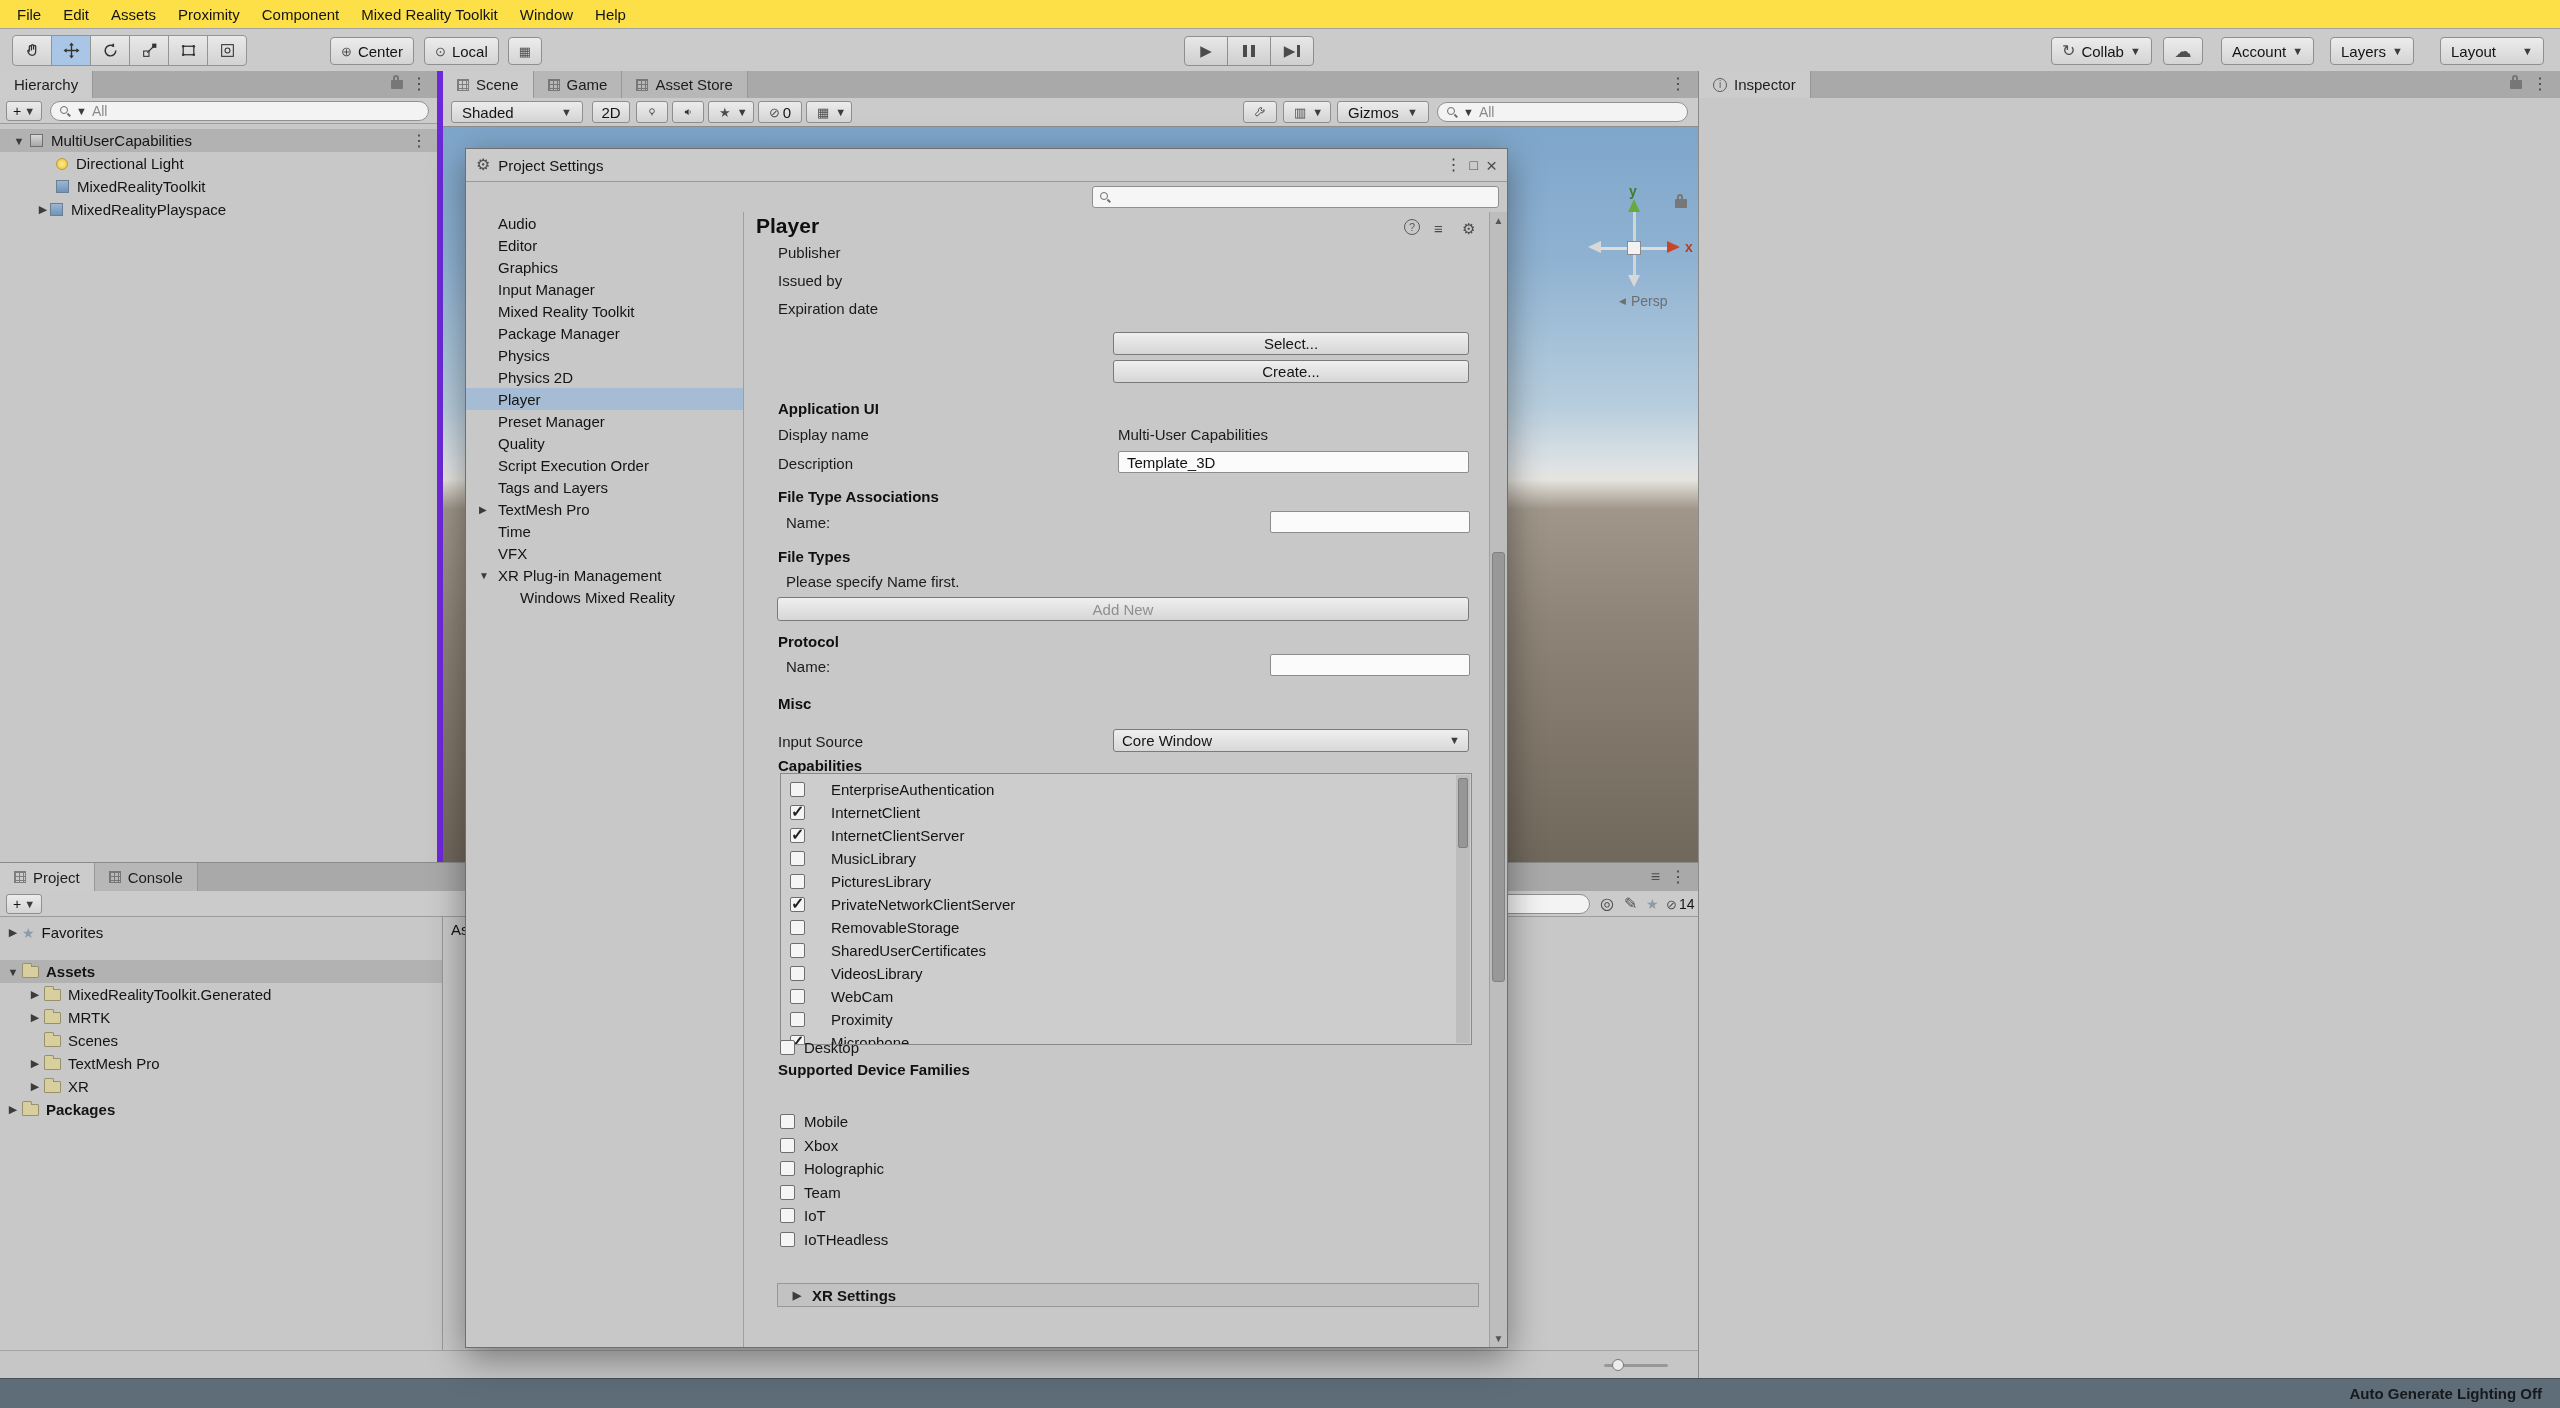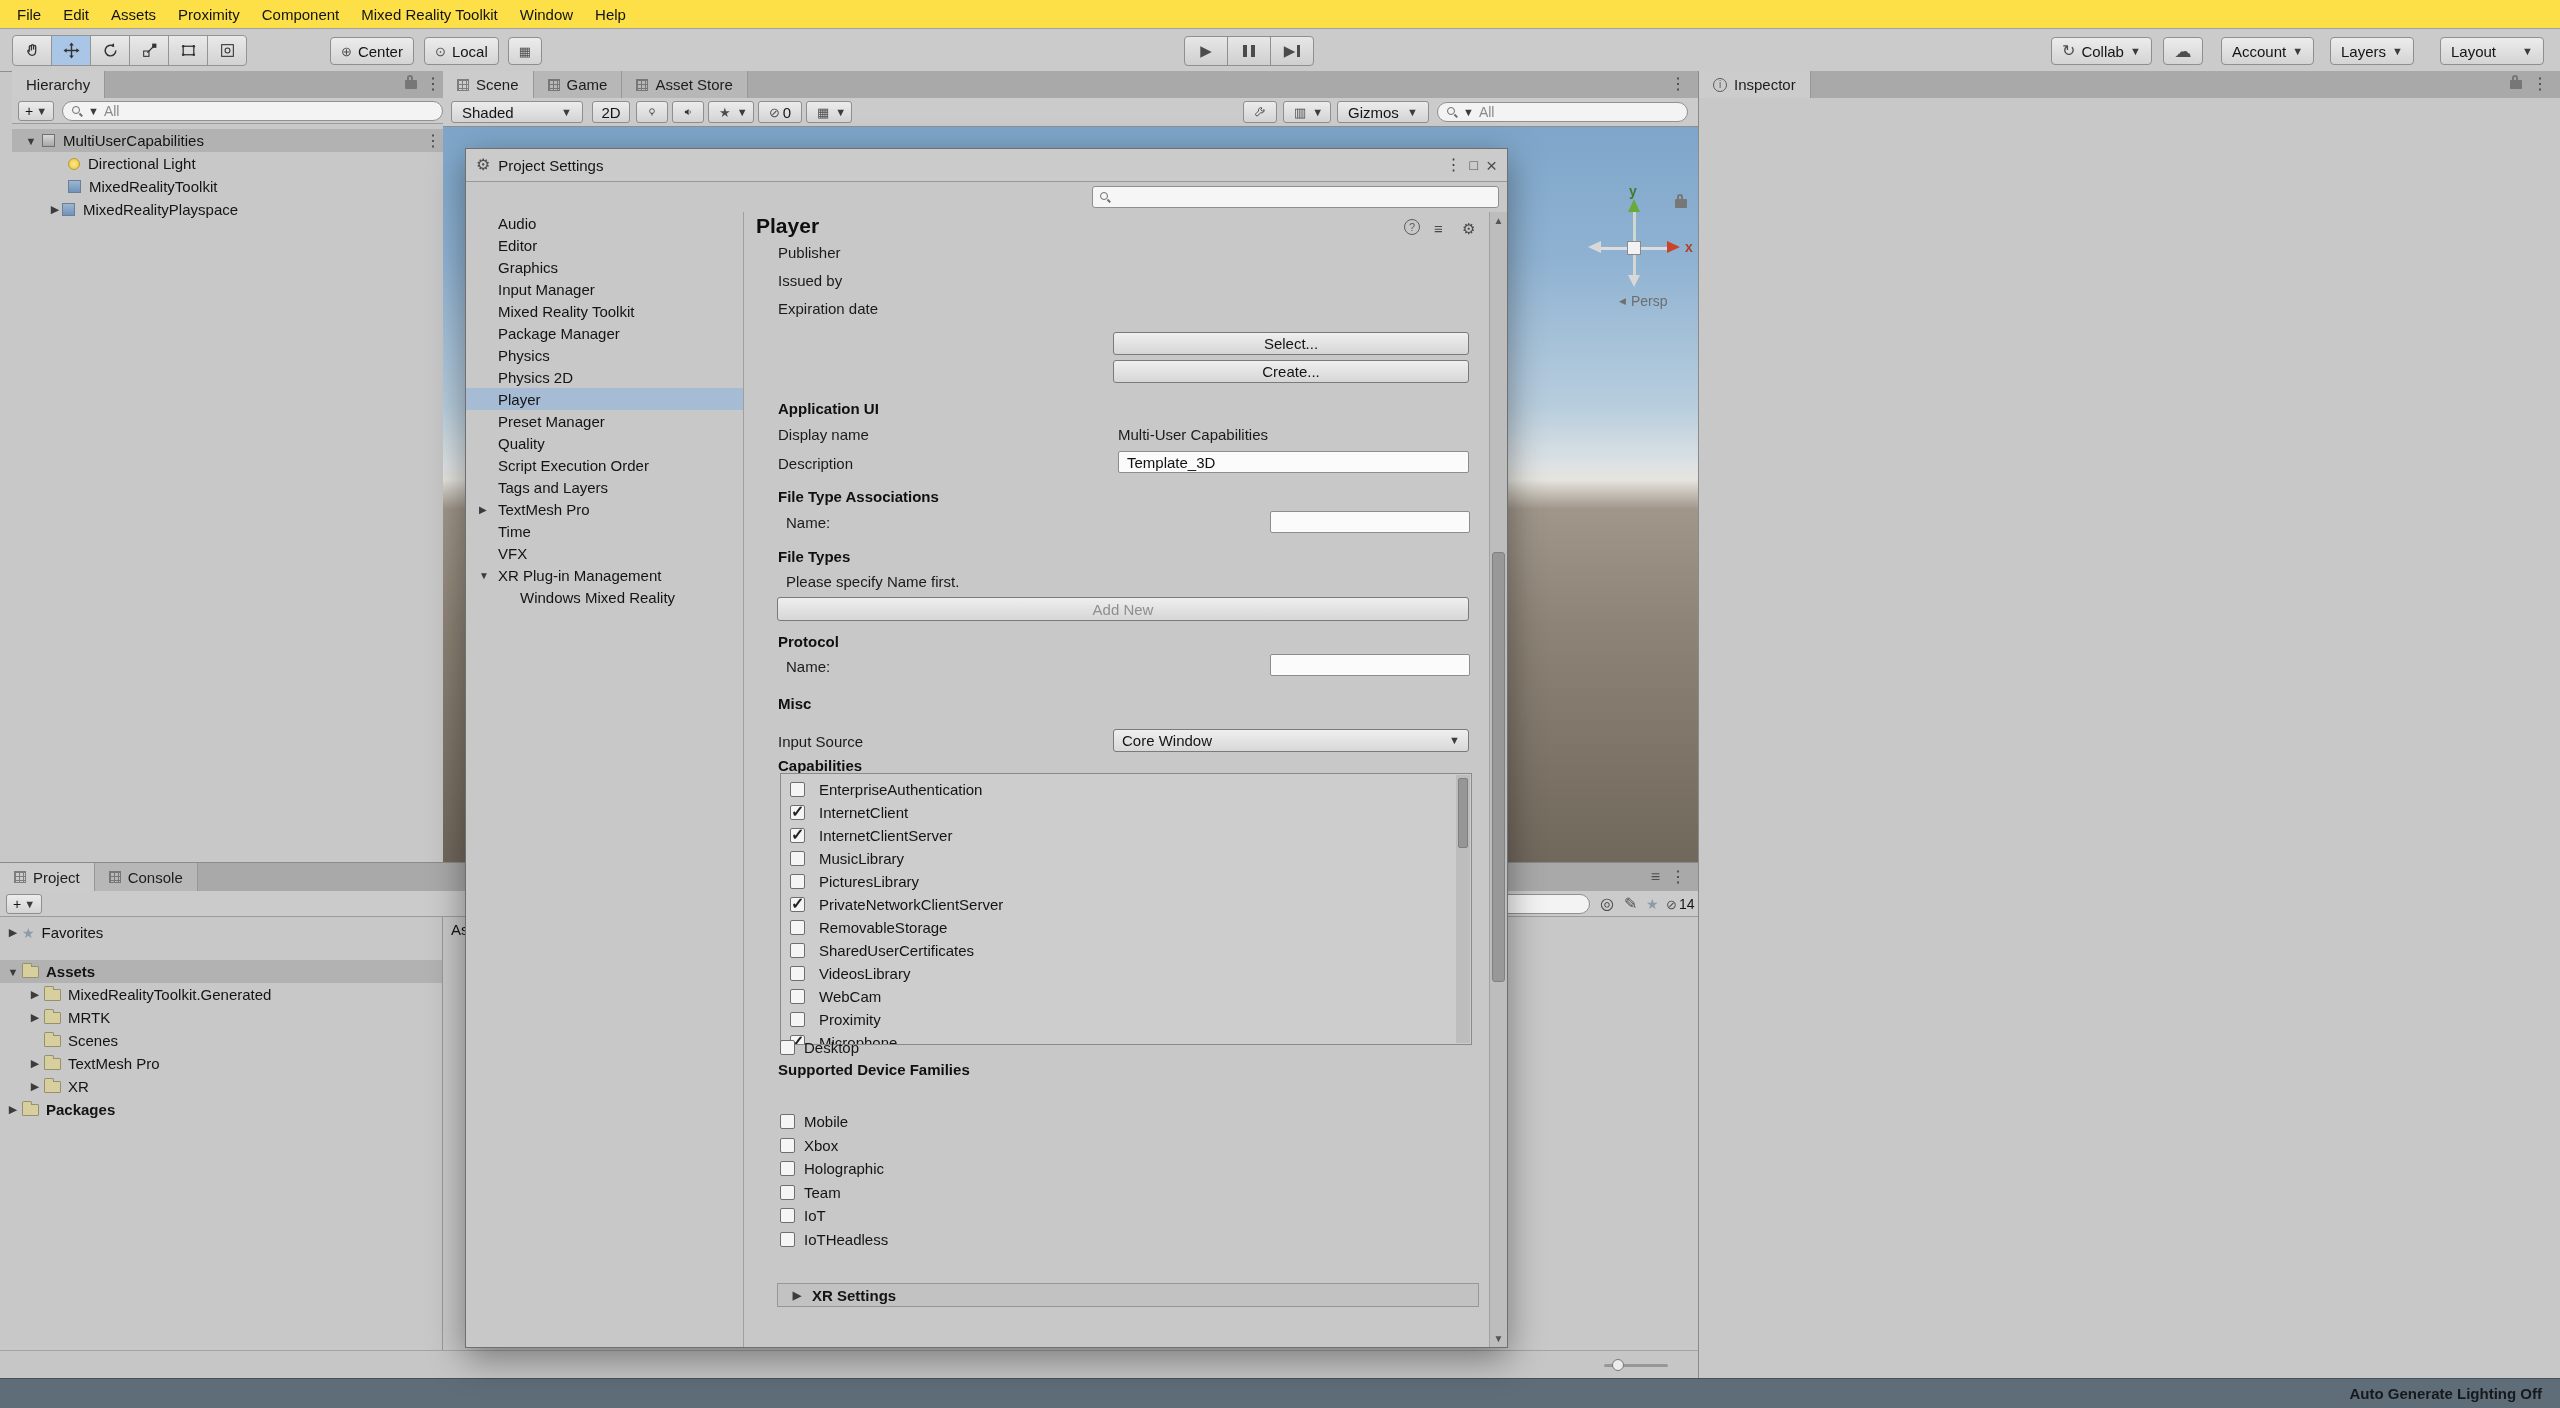--- a/index.html
+++ b/index.html
@@ -90,21 +90,21 @@
   .sect{position:absolute;font-size:15px;font-weight:bold;color:#101010;}
   .tfield{position:absolute;height:22px;background:#fbfbfb;border:1px solid #8d8d8d;border-radius:2px;
           box-sizing:border-box;display:flex;align-items:center;padding:0 6px;font-size:15px;}
   .tfield input{border:none;outline:none;background:transparent;width:100%;font-size:15px;font-family:inherit;color:#111;}
   .ubtn{position:absolute;height:23px;background:linear-gradient(#efefef,#d6d6d6);border:1px solid #7a7a7a;
         border-radius:3px;display:flex;align-items:center;justify-content:center;font-size:15px;box-sizing:border-box;}
   .udrop{position:absolute;height:23px;background:linear-gradient(#efefef,#d8d8d8);border:1px solid #7a7a7a;
          border-radius:3px;display:flex;align-items:center;justify-content:space-between;padding:0 8px;font-size:15px;box-sizing:border-box;}
   .capsbox{position:absolute;left:36px;top:561px;width:692px;height:272px;border:1px solid #8a8a8a;
            background:#cdcdcd;box-sizing:border-box;overflow:hidden;}
-  .caprow{height:23px;display:flex;align-items:center;gap:14px;padding-left:9px;font-size:15px;}
+  .caprow{height:23px;display:flex;align-items:center;gap:26px;padding-left:9px;font-size:15px;}
   .cb{width:15px;height:15px;background:#f5f5f5;border:1px solid #6e6e6e;border-radius:2px;position:relative;flex:0 0 auto;box-sizing:border-box;}
   .cb.checked::after{content:"✓";position:absolute;left:0px;top:-4px;font-size:16px;font-weight:bold;color:#222;}
   .famrow{position:absolute;left:36px;height:23px;display:flex;align-items:center;gap:9px;font-size:15px;}
   .vscroll{position:absolute;right:0;top:63px;bottom:0;width:18px;background:#bdbdbd;border-left:1px solid #a0a0a0;box-sizing:border-box;}
   .vthumb{position:absolute;left:2px;width:13px;background:#989898;border:1px solid #808080;border-radius:3px;box-sizing:border-box;}
   .sarrow{position:absolute;left:0;width:100%;text-align:center;font-size:10px;color:#555;}
   .capscroll{position:absolute;right:1px;top:1px;bottom:1px;width:14px;background:#bdbdbd;}
   .capthumb{position:absolute;left:2px;top:3px;width:10px;height:70px;background:#969696;border:1px solid #7f7f7f;border-radius:2px;box-sizing:border-box;}
   .xrbar{position:absolute;left:33px;top:1071px;width:702px;height:24px;background:#c2c2c2;border:1px solid #979797;
          display:flex;align-items:center;gap:8px;padding-left:12px;font-weight:bold;font-size:15px;box-sizing:border-box;}
@@ -209,21 +209,21 @@
     <div class="pillbtn" style="left:2330px">
       <span>Layers</span>
       <span class="caret">▼</span>
     </div>
     <div class="pillbtn" style="left:2440px;width:104px;justify-content:space-between">
       <span>Layout</span>
       <span class="caret">▼</span>
     </div>
   </div>
 
-  <div class="abs" style="left:12px;top:71px;width:443px;height:791px;border-right:4px solid #6d28d9;box-sizing:border-box">
+  <div class="abs" style="left:0;top:71px;width:443px;height:791px;border-right:6px solid #6d28d9;box-sizing:border-box">
     <div class="tabbar">
       <div class="tab active">
         <span>Hierarchy</span>
       </div>
       <div style="flex:1"></div>
       <span class="lock" style="margin:9px 8px 0 0"></span>
       <span class="kebab" style="margin:5px 10px 0 0">⋮</span>
     </div>
     <div class="minitb" style="top:27px;height:26px">
       <div class="addbtn">+<span class="caret">▼</span></div>

